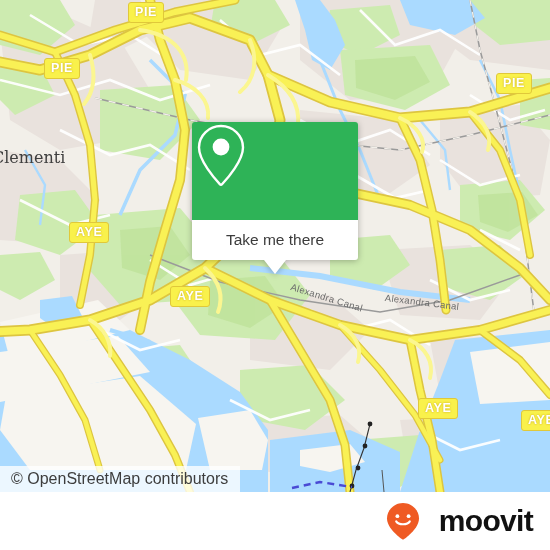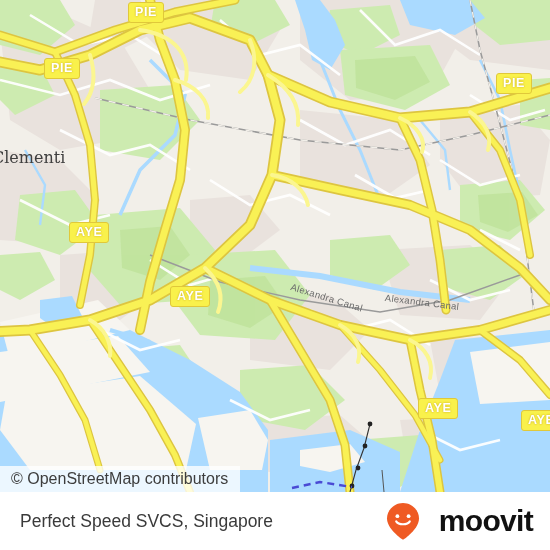--- a/index.html
+++ b/index.html
@@ -313,26 +313,37 @@
     <div class="road-label" style="left:385px;top:292px;transform:rotate(7deg);transform-origin:left center;">Alexandra Canal</div>
 
     <div class="shield" style="left:128px;top:2px;">PIE</div>
     <div class="shield" style="left:44px;top:58px;">PIE</div>
     <div class="shield" style="left:496px;top:73px;">PIE</div>
     <div class="shield" style="left:69px;top:222px;">AYE</div>
     <div class="shield" style="left:170px;top:286px;">AYE</div>
     <div class="shield" style="left:418px;top:398px;">AYE</div>
     <div class="shield" style="left:521px;top:410px;">AYE</div>
 
+    <div class="popup">
+      <div class="popup-img">
+        <svg width="58" height="66" viewBox="0 0 58 66">
+          <path d="M29,4 C16.8,4 7,13.6 7,25.4 C7,38.5 22.5,56.5 28,62.3 C28.55,62.9 29.45,62.9 30,62.3 C35.5,56.5 51,38.5 51,25.4 C51,13.6 41.2,4 29,4 Z" fill="none" stroke="#ffffff" stroke-width="2.4"></path>
+          <circle cx="29" cy="25" r="8.4" fill="#ffffff"></circle>
+        </svg>
+      </div>
+      <div class="popup-body">
+        <span class="popup-label">Take me there</span>
+      </div>
+      <div class="popup-tail"></div>
+    </div>
 
     <div class="attrib">© OpenStreetMap contributors</div>
   </div>
 
   <div class="footer">
-    <div class="footer-title">Perfect Speed SVCS, Singapore</div>
     <div class="brand">
       <svg width="34" height="38" viewBox="0 0 34 38">
         <path d="M17,1 C8.2,1 1,8 1,16.6 C1,26.2 13.3,35.4 16.1,37.3 C16.65,37.66 17.35,37.66 17.9,37.3 C20.7,35.4 33,26.2 33,16.6 C33,8 25.8,1 17,1 Z" fill="#ef5a23"></path>
         <circle cx="11.4" cy="14.2" r="1.9" fill="#ffffff"></circle>
         <circle cx="22.6" cy="14.2" r="1.9" fill="#ffffff"></circle>
         <path d="M10.2,19.4 C12.4,23.2 21.6,23.2 23.8,19.4" fill="none" stroke="#ffffff" stroke-width="2.1" stroke-linecap="round"></path>
       </svg>
       <span class="brand-word">moovit</span>
     </div>
   </div>

